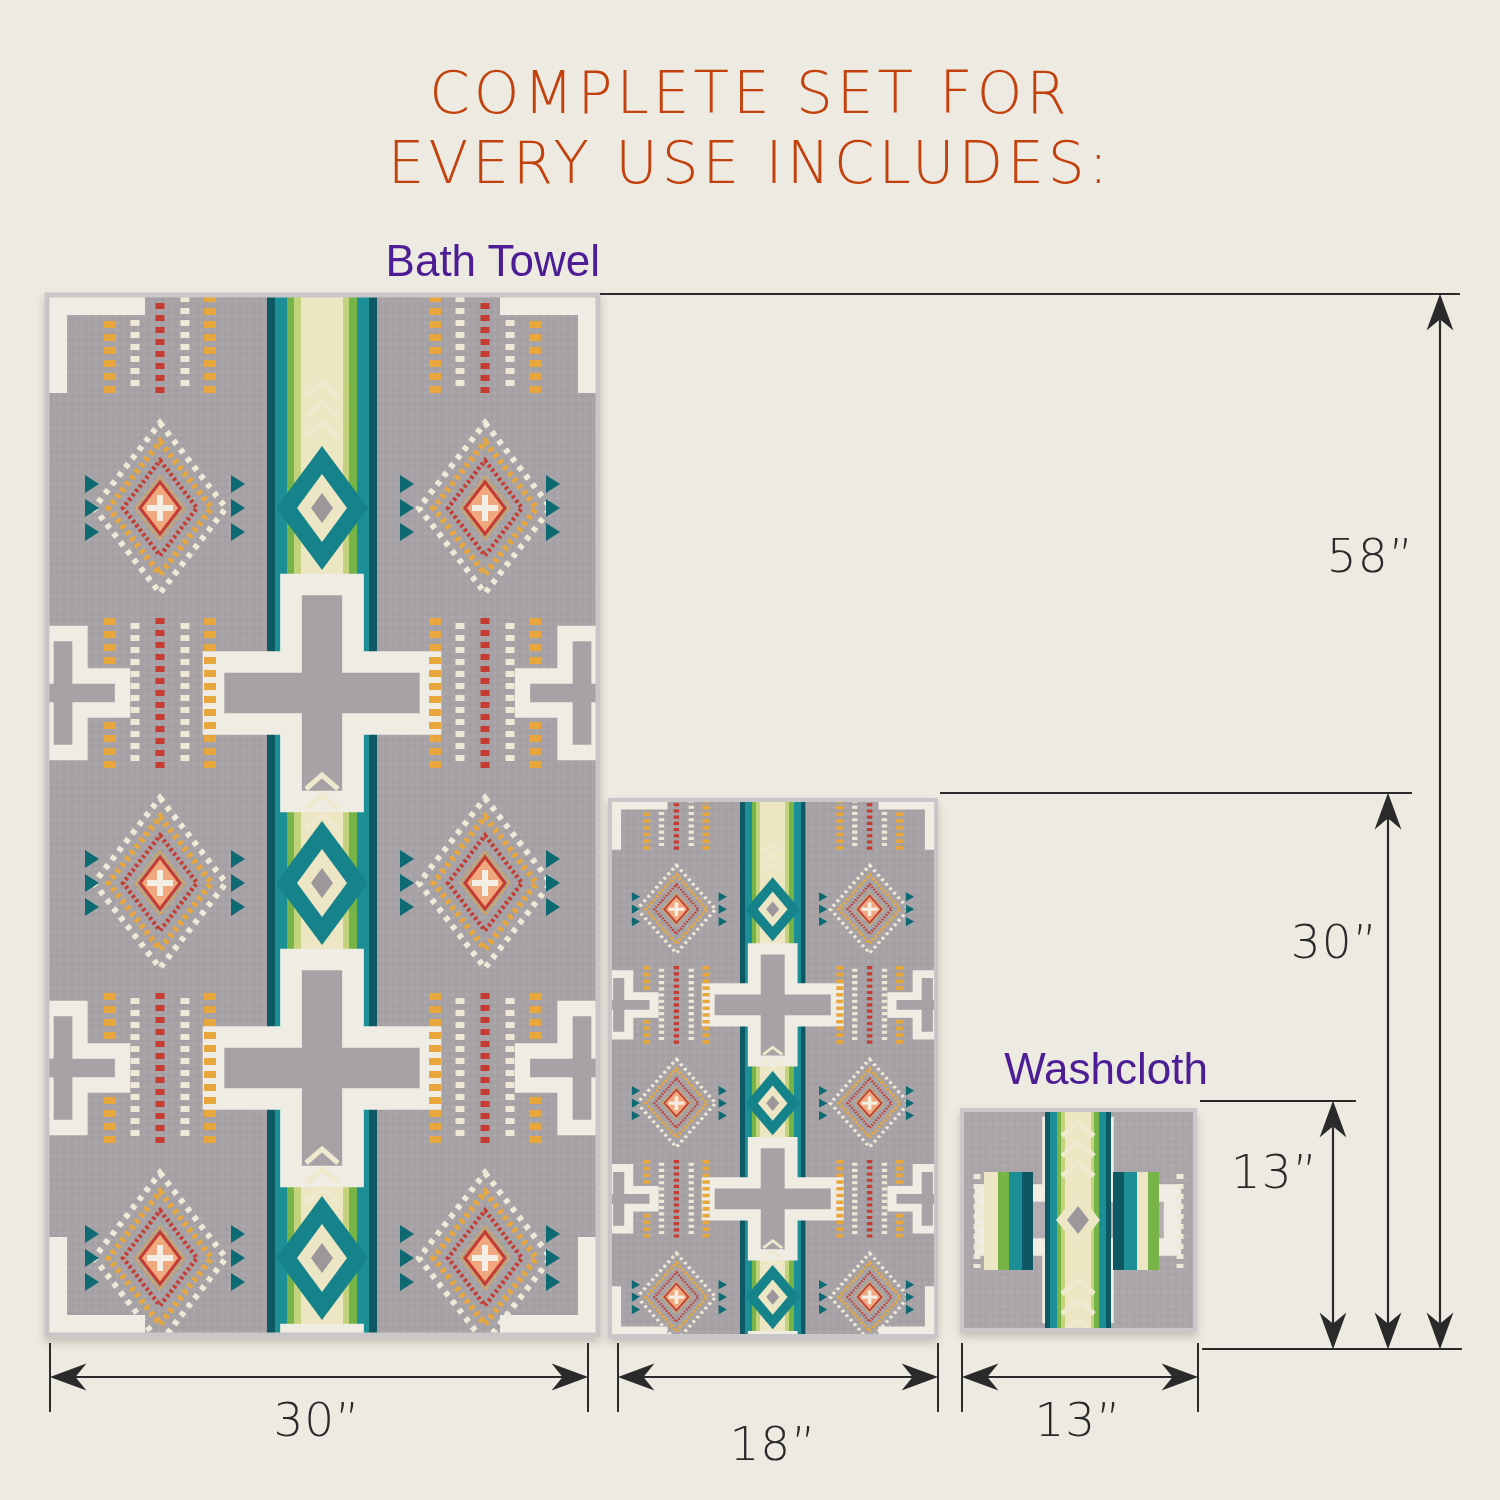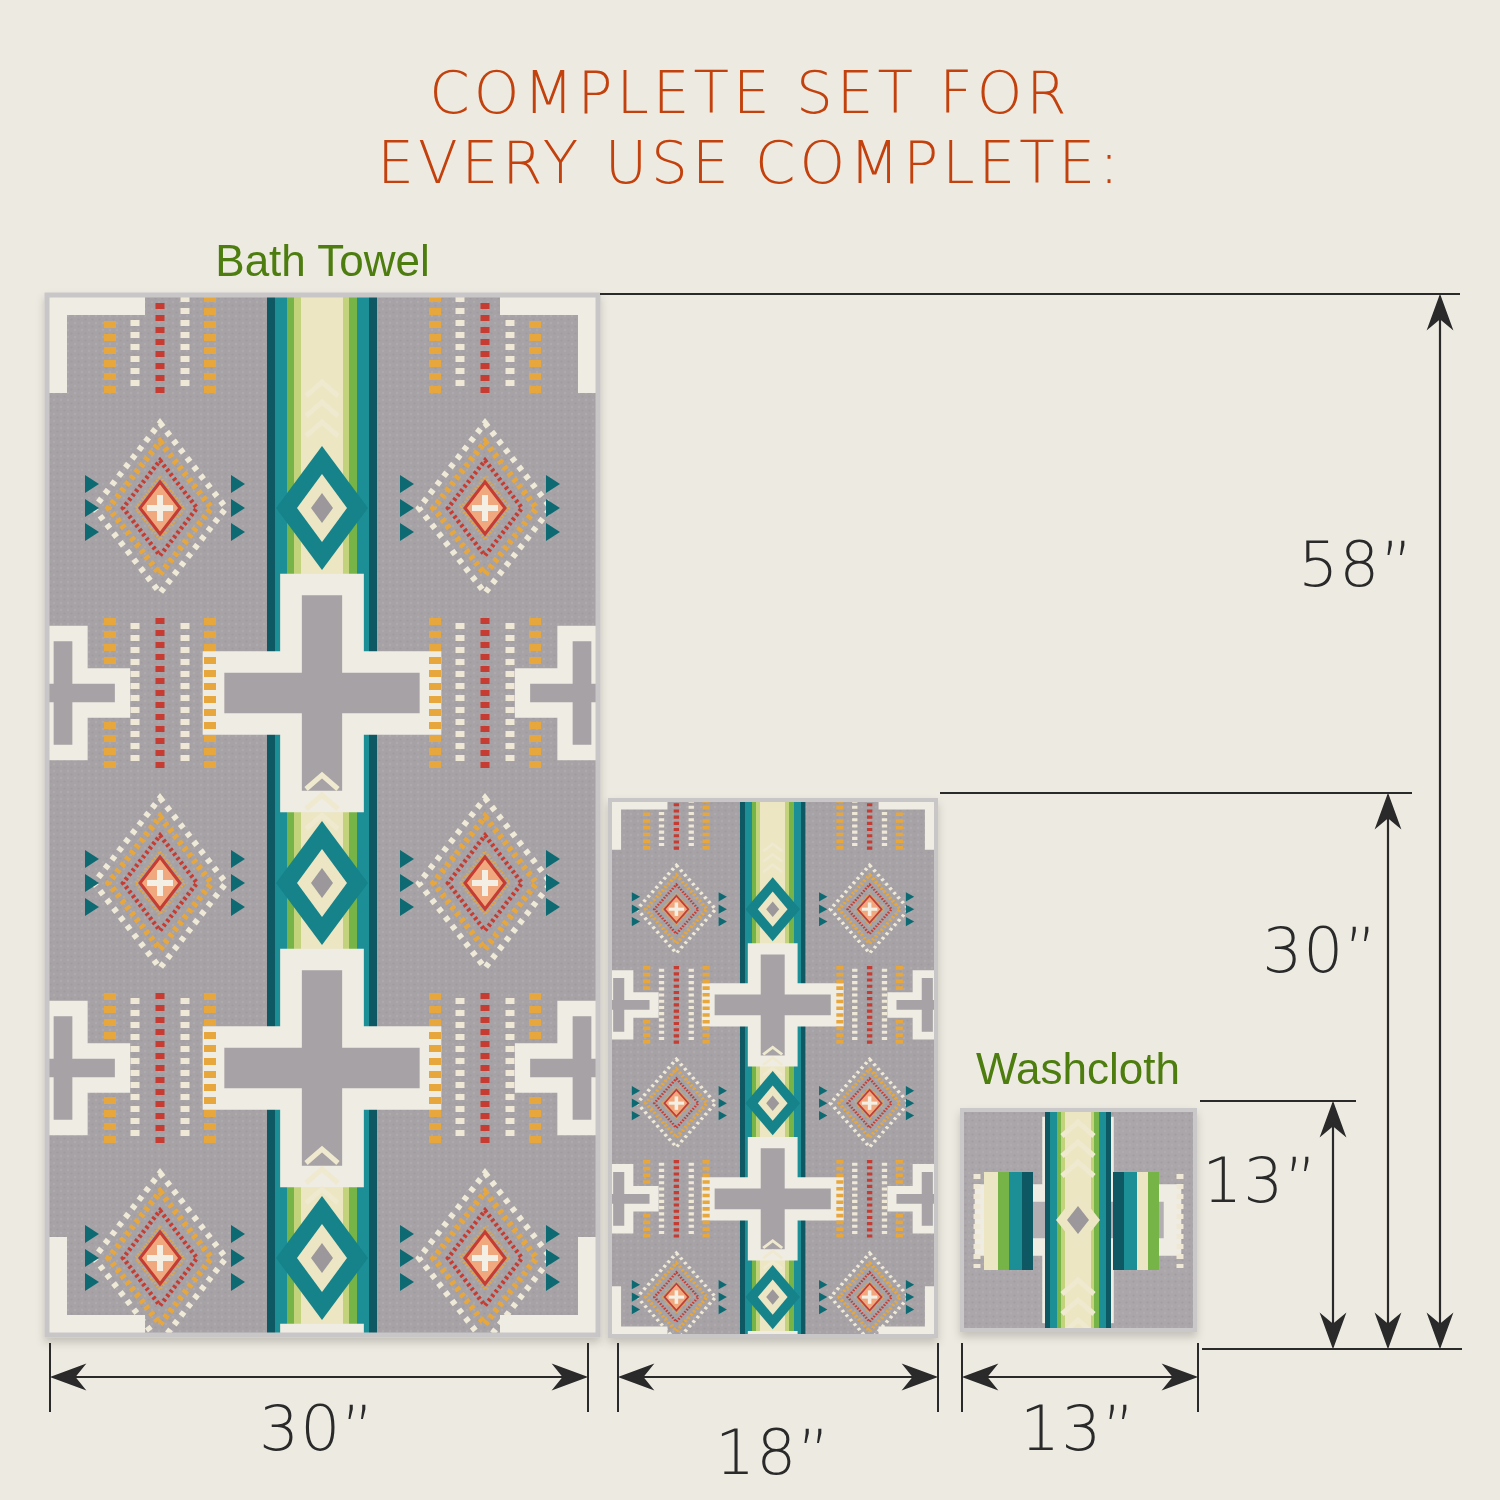--- a/index.html
+++ b/index.html
@@ -3,26 +3,26 @@
 <meta charset="utf-8">
 <style>
   html,body{margin:0;padding:0;}
   body{width:1500px;height:1500px;background:#edeae1;overflow:hidden;}
   #canvas{position:relative;width:1500px;height:1500px;background:#edeae1;}
   #art{position:absolute;left:0;top:0;}
   .title{position:absolute;left:0;top:58px;width:1500px;text-align:center;
          font-family:"DejaVu Sans","Liberation Sans",sans-serif;font-weight:200;
          font-size:58px;line-height:70px;letter-spacing:4px;color:#c2410c;}
   .item-label{position:absolute;font-family:"Liberation Sans",sans-serif;
-         font-size:44px;color:#4d7c0f;text-align:center;}
+         font-size:44px;color:#4c1d95;text-align:right;}
   .label-bath{left:45px;top:236px;width:555px;}
   .label-hand{left:608px;top:741px;width:330px;}
   .label-wash{left:948px;top:1044px;width:260px;}
   .dim{position:absolute;font-family:"DejaVu Sans","Liberation Sans",sans-serif;
-       font-weight:200;font-size:63px;color:#2a2a2a;letter-spacing:1px;}
+       font-weight:200;font-size:47px;color:#2a2a2a;letter-spacing:1px;}
   .dim-v58{left:1254px;top:528px;width:160px;text-align:right;}
   .dim-v30{left:1218px;top:914px;width:160px;text-align:right;}
   .dim-v13{left:1158px;top:1144px;width:160px;text-align:right;}
   .dim-w30{left:47px;top:1392px;width:540px;text-align:center;}
   .dim-w18{left:608px;top:1392px;width:330px;text-align:center;margin-top:24px;}
   .dim-w13{left:958px;top:1392px;width:240px;text-align:center;}
 </style>
 </head>
 <body>
 
@@ -258,21 +258,21 @@
       <g>
         <line x1="984" y1="1377" x2="1176" y2="1377"></line>
         <use href="#ah" transform="translate(965,1377) rotate(-90)"></use>
         <use href="#ah" transform="translate(1195,1377) rotate(90)"></use>
       </g>
     </g>
   </svg>
 
   <div class="title">
     <div>COMPLETE SET FOR</div>
-    <div>EVERY USE COMPLETE:</div>
+    <div>EVERY USE INCLUDES:</div>
   </div>
 
   <div class="item-label label-bath">Bath Towel</div>
   <div class="item-label label-wash">Washcloth</div>
 
   <div class="dim dim-v58">58”</div>
   <div class="dim dim-v30">30”</div>
   <div class="dim dim-v13">13”</div>
 
   <div class="dim dim-w30">30”</div>

